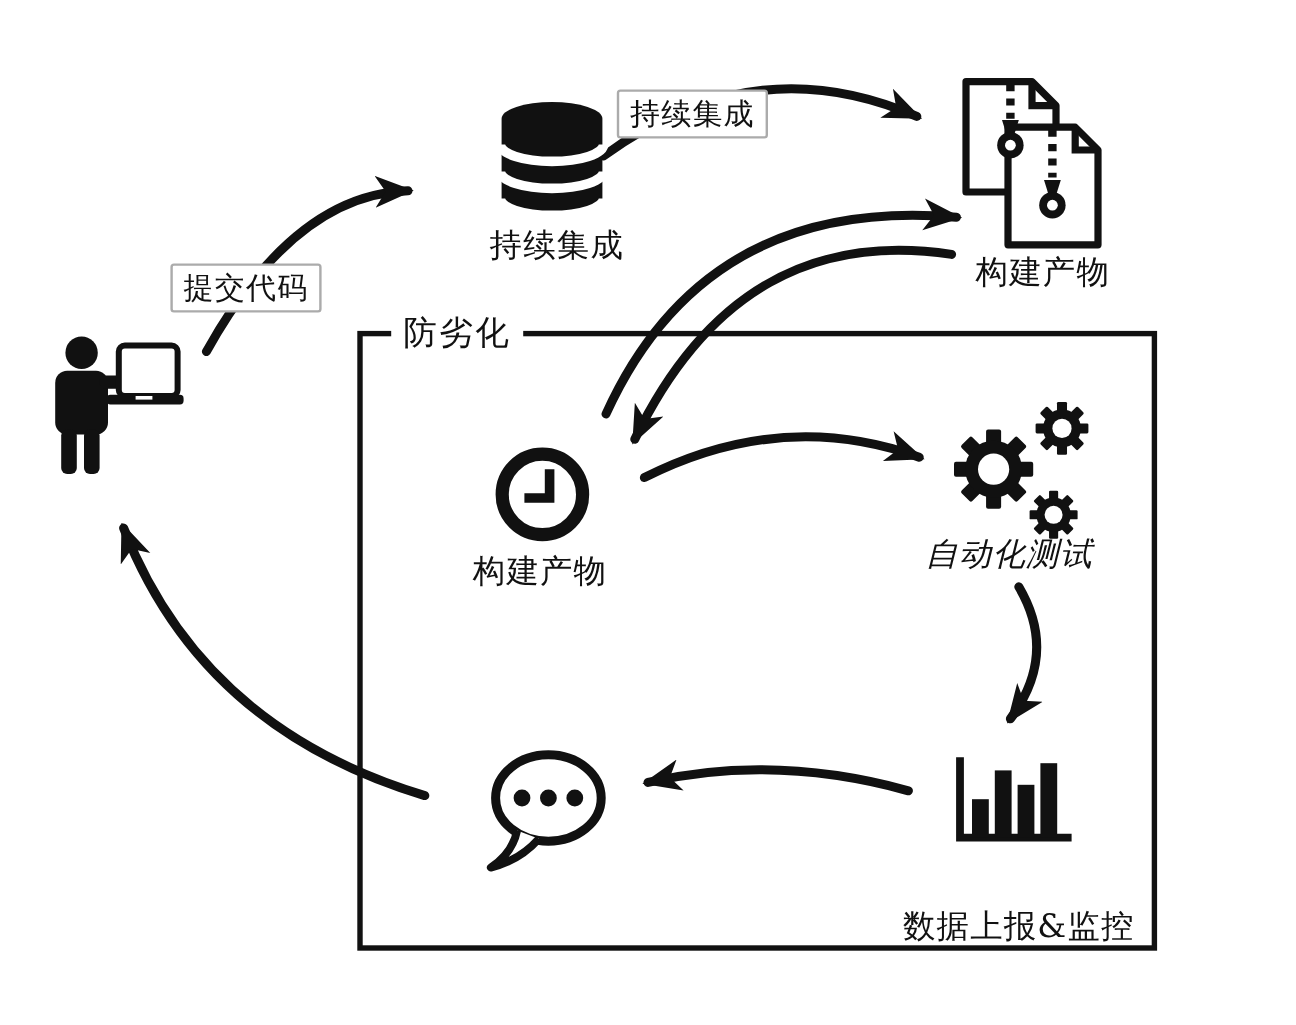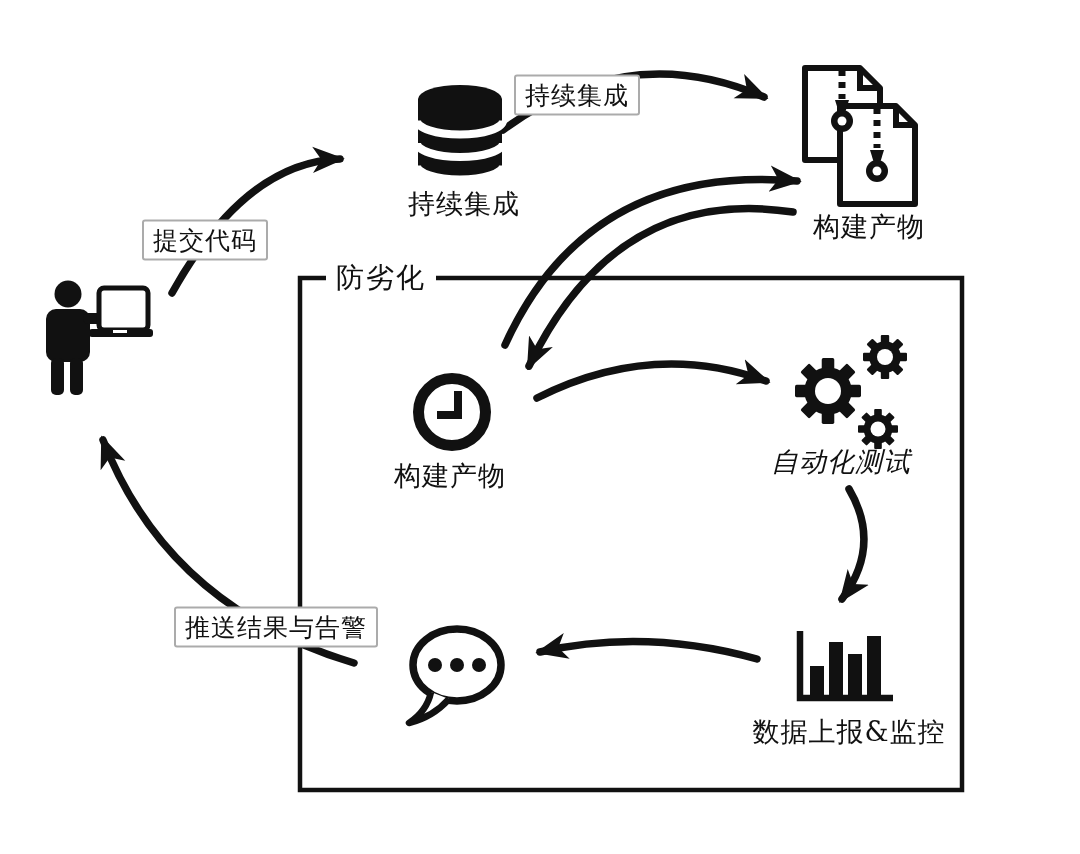--- a/index.html
+++ b/index.html
@@ -112,20 +112,19 @@
         <circle cx="435" cy="665" r="7" fill="#111111"></circle>
         <circle cx="457" cy="665" r="7" fill="#111111"></circle>
         <circle cx="479" cy="665" r="7" fill="#111111"></circle>
       </g>
     </svg>
 
   <div class="nlabel" style="left: 464px; top: 204px;">持续集成</div>
   <div class="nlabel" style="left: 869px; top: 227px; text-align: center;">构建产物</div>
   <div class="nlabel" style="left: 450px; top: 476px;">构建产物</div>
   <div class="nlabel" style="left: 841px; top: 462px; font-style: italic;">自动化测试</div>
-  <div class="nlabel" style="left: 849px; top: 732px;">数据上报&amp;监控</div>
+  <div class="nlabel" style="left: 849px; top: 772px;">数据上报&amp;监控</div>
 
   <div class="elabel" style="left: 205px; top: 240px;">提交代码</div>
   <div class="elabel" style="left: 577px; top: 95px;">持续集成</div>
-  <div class="elabel" style="left: 276px; top: 627px;">推送结果与告警</div>
 
   <div class="legend" id="legend" style="left: 326px; top: 278px;">防劣化</div>
 </div>
 
 </body></html>

